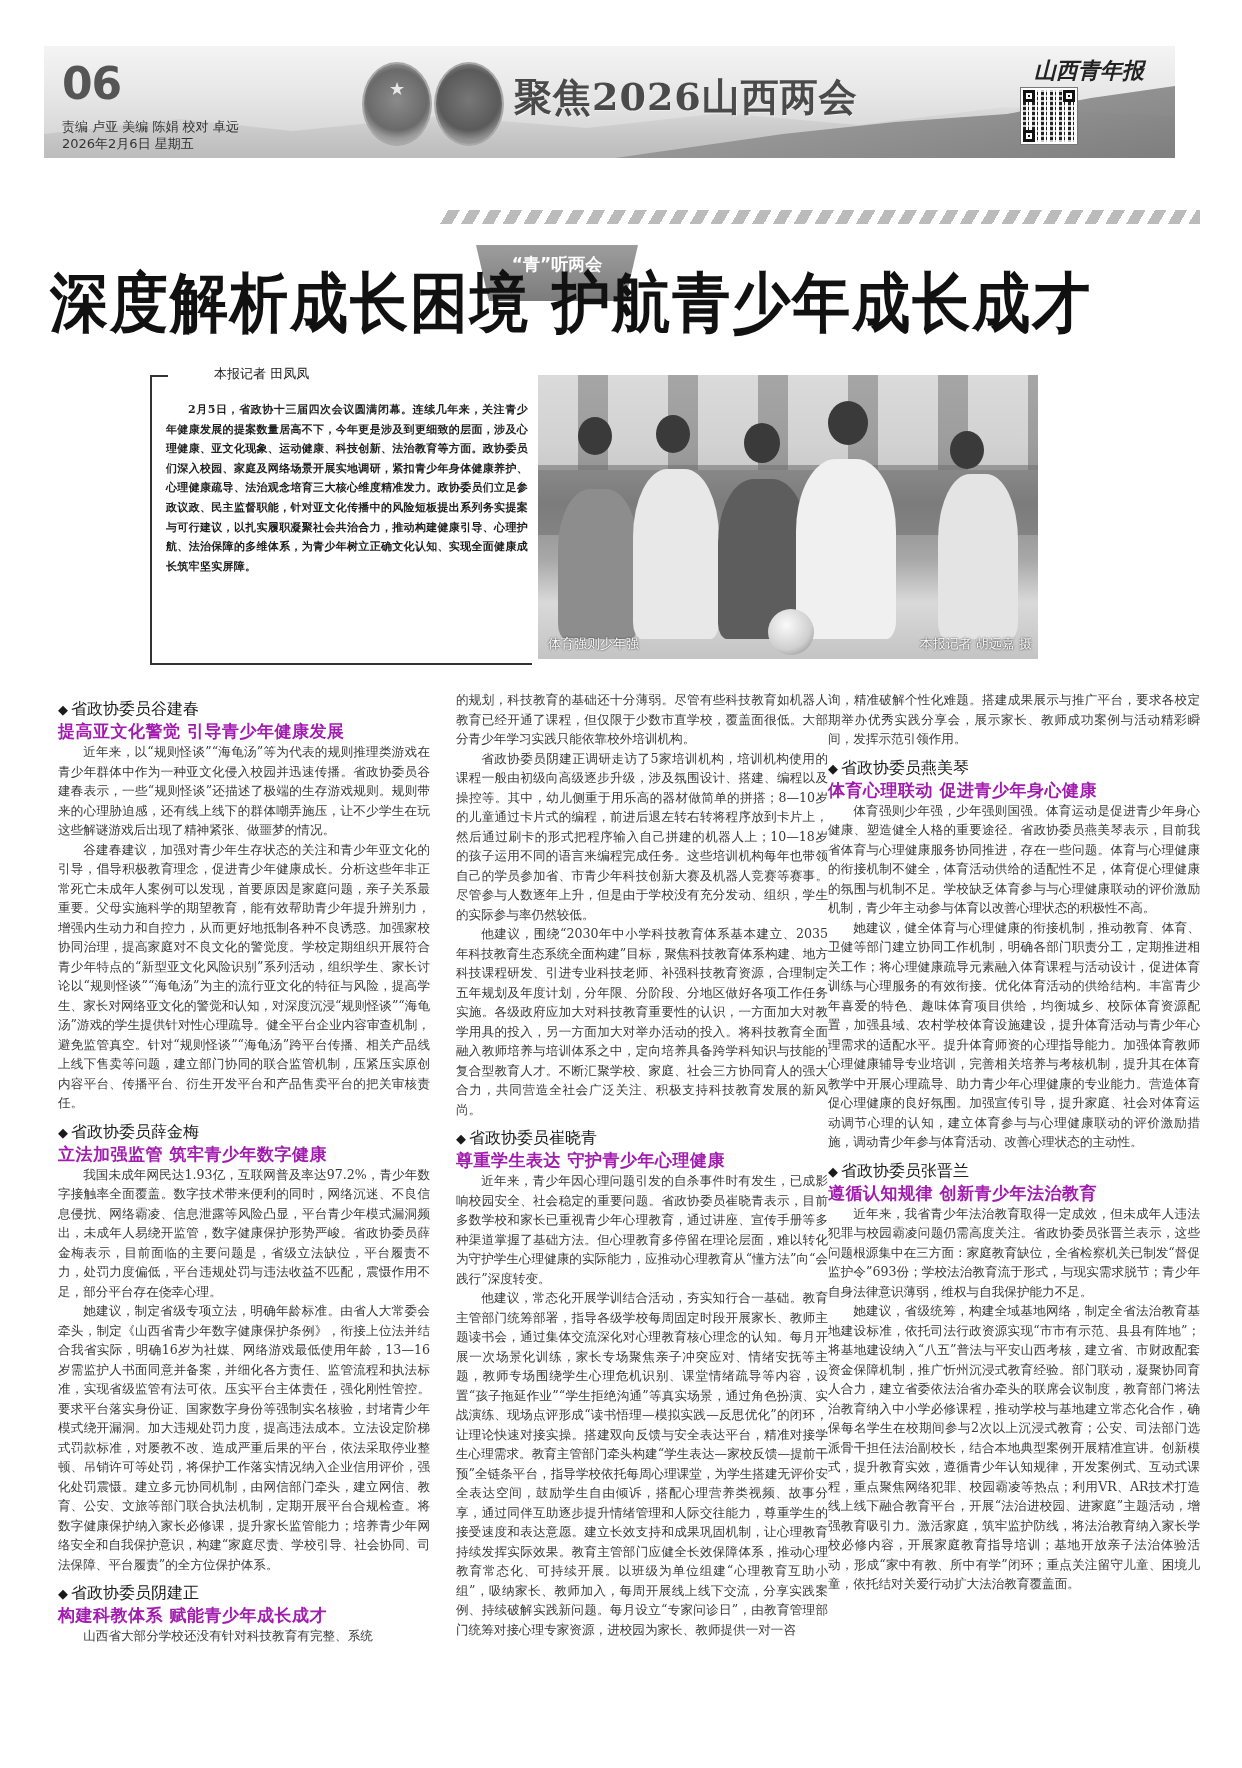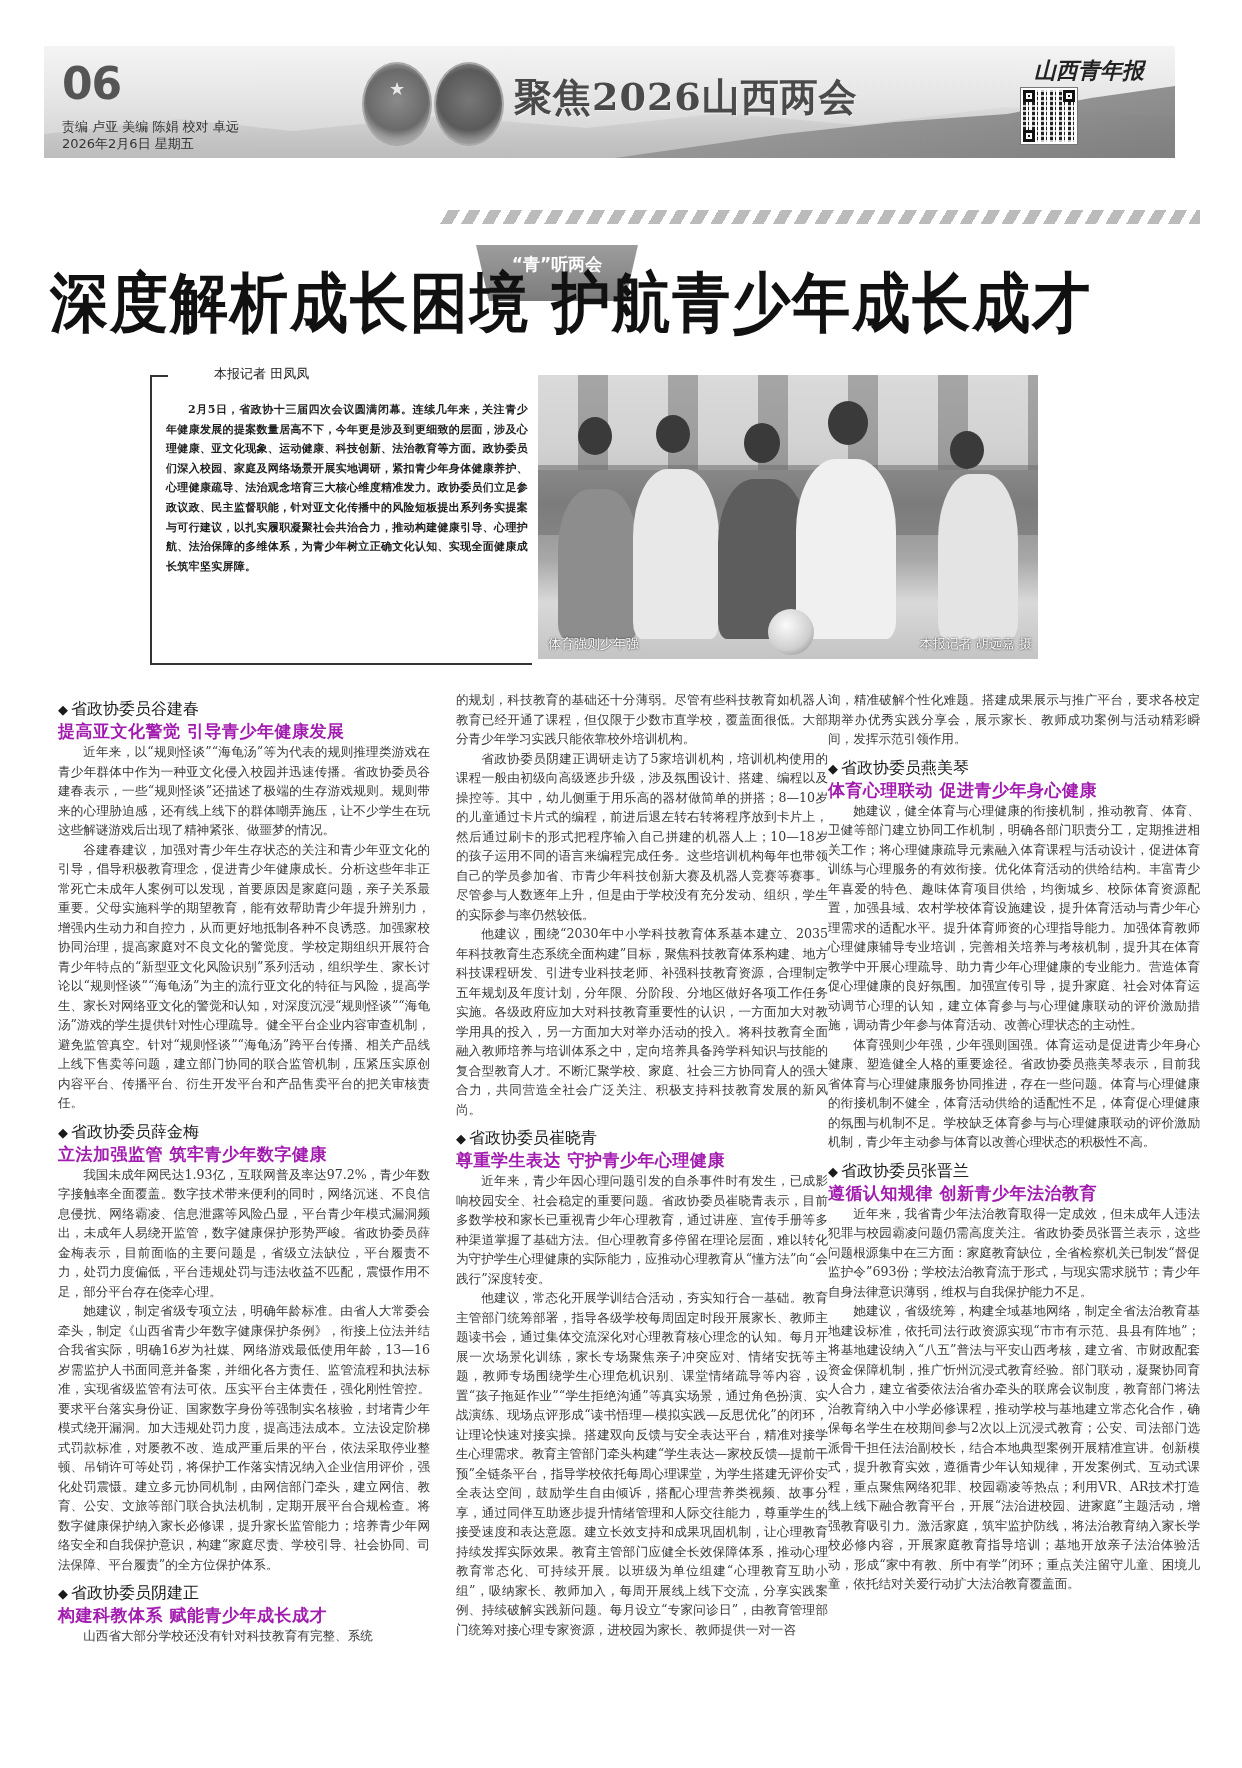--- a/index.html
+++ b/index.html
@@ -176,22 +176,22 @@
   <p class="para">他建议，常态化开展学训结合活动，夯实知行合一基础。教育主管部门统筹部署，指导各级学校每周固定时段开展家长、教师主题读书会，通过集体交流深化对心理教育核心理念的认知。每月开展一次场景化训练，家长专场聚焦亲子冲突应对、情绪安抚等主题，教师专场围绕学生心理危机识别、课堂情绪疏导等内容，设置“孩子拖延作业”“学生拒绝沟通”等真实场景，通过角色扮演、实战演练、现场点评形成“读书悟理—模拟实践—反思优化”的闭环，让理论快速对接实操。搭建双向反馈与安全表达平台，精准对接学生心理需求。教育主管部门牵头构建“学生表达—家校反馈—提前干预”全链条平台，指导学校依托每周心理课堂，为学生搭建无评价安全表达空间，鼓励学生自由倾诉，搭配心理营养类视频、故事分享，通过同伴互助逐步提升情绪管理和人际交往能力，尊重学生的接受速度和表达意愿。建立长效支持和成果巩固机制，让心理教育持续发挥实际效果。教育主管部门应健全长效保障体系，推动心理教育常态化、可持续开展。以班级为单位组建“心理教育互助小组”，吸纳家长、教师加入，每周开展线上线下交流，分享实践案例、持续破解实践新问题。每月设立“专家问诊日”，由教育管理部门统筹对接心理专家资源，进校园为家长、教师提供一对一咨</p>
 </div>
 
 <div class="col c3">
   <p class="para cont">询，精准破解个性化难题。搭建成果展示与推广平台，要求各校定期举办优秀实践分享会，展示家长、教师成功案例与活动精彩瞬间，发挥示范引领作用。</p>
 
   <div class="sec-head">
     <div class="member">省政协委员燕美琴</div>
     <div class="title">体育心理联动 促进青少年身心健康</div>
   </div>
+  <p class="para">体育强则少年强，少年强则国强。体育运动是促进青少年身心健康、塑造健全人格的重要途径。省政协委员燕美琴表示，目前我省体育与心理健康服务协同推进，存在一些问题。体育与心理健康的衔接机制不健全，体育活动供给的适配性不足，体育促心理健康的氛围与机制不足。学校缺乏体育参与与心理健康联动的评价激励机制，青少年主动参与体育以改善心理状态的积极性不高。</p>
   <p class="para">她建议，健全体育与心理健康的衔接机制，推动教育、体育、卫健等部门建立协同工作机制，明确各部门职责分工，定期推进相关工作；将心理健康疏导元素融入体育课程与活动设计，促进体育训练与心理服务的有效衔接。优化体育活动的供给结构。丰富青少年喜爱的特色、趣味体育项目供给，均衡城乡、校际体育资源配置，加强县域、农村学校体育设施建设，提升体育活动与青少年心理需求的适配水平。提升体育师资的心理指导能力。加强体育教师心理健康辅导专业培训，完善相关培养与考核机制，提升其在体育教学中开展心理疏导、助力青少年心理健康的专业能力。营造体育促心理健康的良好氛围。加强宣传引导，提升家庭、社会对体育运动调节心理的认知，建立体育参与与心理健康联动的评价激励措施，调动青少年参与体育活动、改善心理状态的主动性。</p>
-  <p class="para">体育强则少年强，少年强则国强。体育运动是促进青少年身心健康、塑造健全人格的重要途径。省政协委员燕美琴表示，目前我省体育与心理健康服务协同推进，存在一些问题。体育与心理健康的衔接机制不健全，体育活动供给的适配性不足，体育促心理健康的氛围与机制不足。学校缺乏体育参与与心理健康联动的评价激励机制，青少年主动参与体育以改善心理状态的积极性不高。</p>
 
   <div class="sec-head">
     <div class="member">省政协委员张晋兰</div>
     <div class="title">遵循认知规律 创新青少年法治教育</div>
   </div>
   <p class="para">近年来，我省青少年法治教育取得一定成效，但未成年人违法犯罪与校园霸凌问题仍需高度关注。省政协委员张晋兰表示，这些问题根源集中在三方面：家庭教育缺位，全省检察机关已制发“督促监护令”693份；学校法治教育流于形式，与现实需求脱节；青少年自身法律意识薄弱，维权与自我保护能力不足。</p>
   <p class="para">她建议，省级统筹，构建全域基地网络，制定全省法治教育基地建设标准，依托司法行政资源实现“市市有示范、县县有阵地”；将基地建设纳入“八五”普法与平安山西考核，建立省、市财政配套资金保障机制，推广忻州沉浸式教育经验。部门联动，凝聚协同育人合力，建立省委依法治省办牵头的联席会议制度，教育部门将法治教育纳入中小学必修课程，推动学校与基地建立常态化合作，确保每名学生在校期间参与2次以上沉浸式教育；公安、司法部门选派骨干担任法治副校长，结合本地典型案例开展精准宣讲。创新模式，提升教育实效，遵循青少年认知规律，开发案例式、互动式课程，重点聚焦网络犯罪、校园霸凌等热点；利用VR、AR技术打造线上线下融合教育平台，开展“法治进校园、进家庭”主题活动，增强教育吸引力。激活家庭，筑牢监护防线，将法治教育纳入家长学校必修内容，开展家庭教育指导培训；基地开放亲子法治体验活动，形成“家中有教、所中有学”闭环；重点关注留守儿童、困境儿童，依托结对关爱行动扩大法治教育覆盖面。</p>
 </div>
 
 </body></html>

